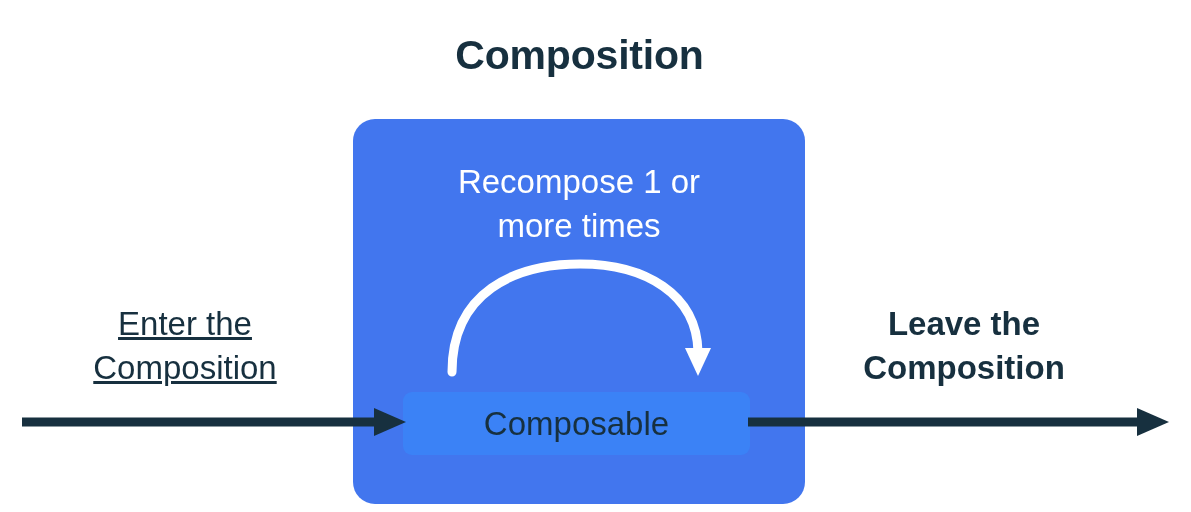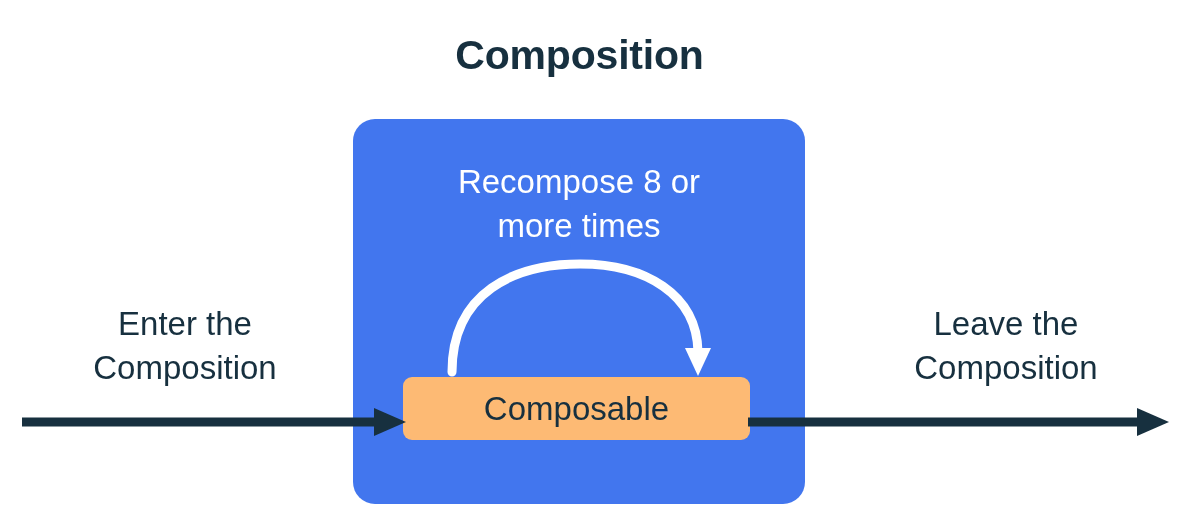--- a/index.html
+++ b/index.html
@@ -65,24 +65,24 @@
     top: 240px;
     width: 290px;
     height: 130px;
     pointer-events: none;
   }
 
   
   #composable-node {
     position: absolute;
     left: 403px;
-    top: 365px;
+    top: 380px;
     width: 347px;
     height: 63px;
-    background: #fdba74;
+    background: #3b82f6;
     border-radius: 9px;
     display: flex;
     align-items: center;
     justify-content: center;
   }
   #composable-label {
     font-size: 33px;
     color: #17303f;
     line-height: 1;
     white-space: nowrap;
@@ -101,33 +101,33 @@
   .side-caption {
     position: absolute;
     top: 290px;
     width: 300px;
     text-align: center;
     font-size: 33px;
     color: #17303f;
     line-height: 44px;
     white-space: pre-line;
   }
-  #enter-caption { left: 35px; }
-  #leave-caption { left: 856px; }
+  #enter-caption { left: 35px; text-decoration: underline; }
+  #leave-caption { left: 814px; font-weight: bold; }
 </style>
 </head>
 <body>
 
 <div id="canvas">
 
   <div id="diagram-title">Composition</div>
 
   <div id="composition-box"></div>
 
-  <div id="recompose-label">Recompose 8 or
+  <div id="recompose-label">Recompose 1 or
 more times</div>
 
   <svg id="recompose-arrow" viewBox="0 0 290 130">
     <path d="M 17 120 C 17 40, 80 12, 145 12 C 210 12, 262 42, 263 100" fill="none" stroke="#ffffff" stroke-width="9" stroke-linecap="round"></path>
     <path d="M 250 96 L 276 96 L 263 124 Z" fill="#ffffff"></path>
   </svg>
 
   <div id="composable-node">
     <span id="composable-label">Composable</span>
   </div>

